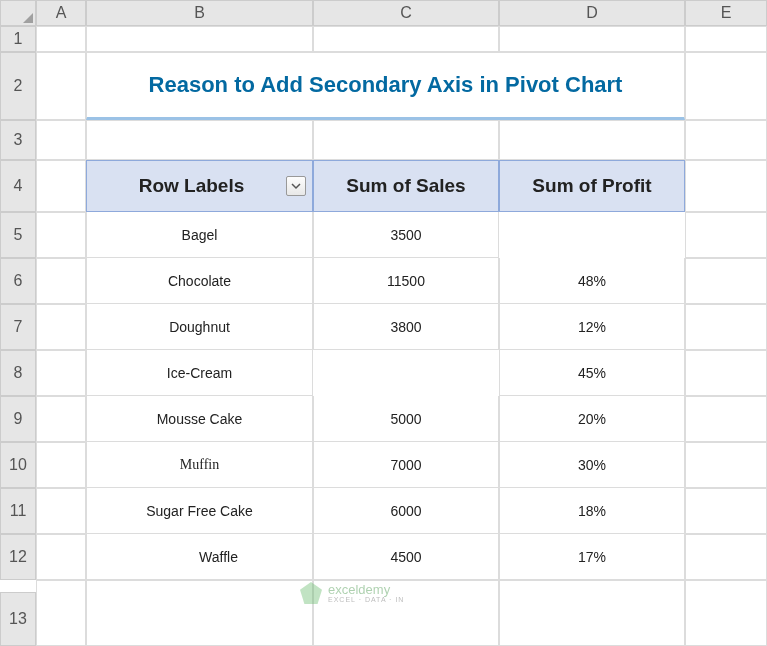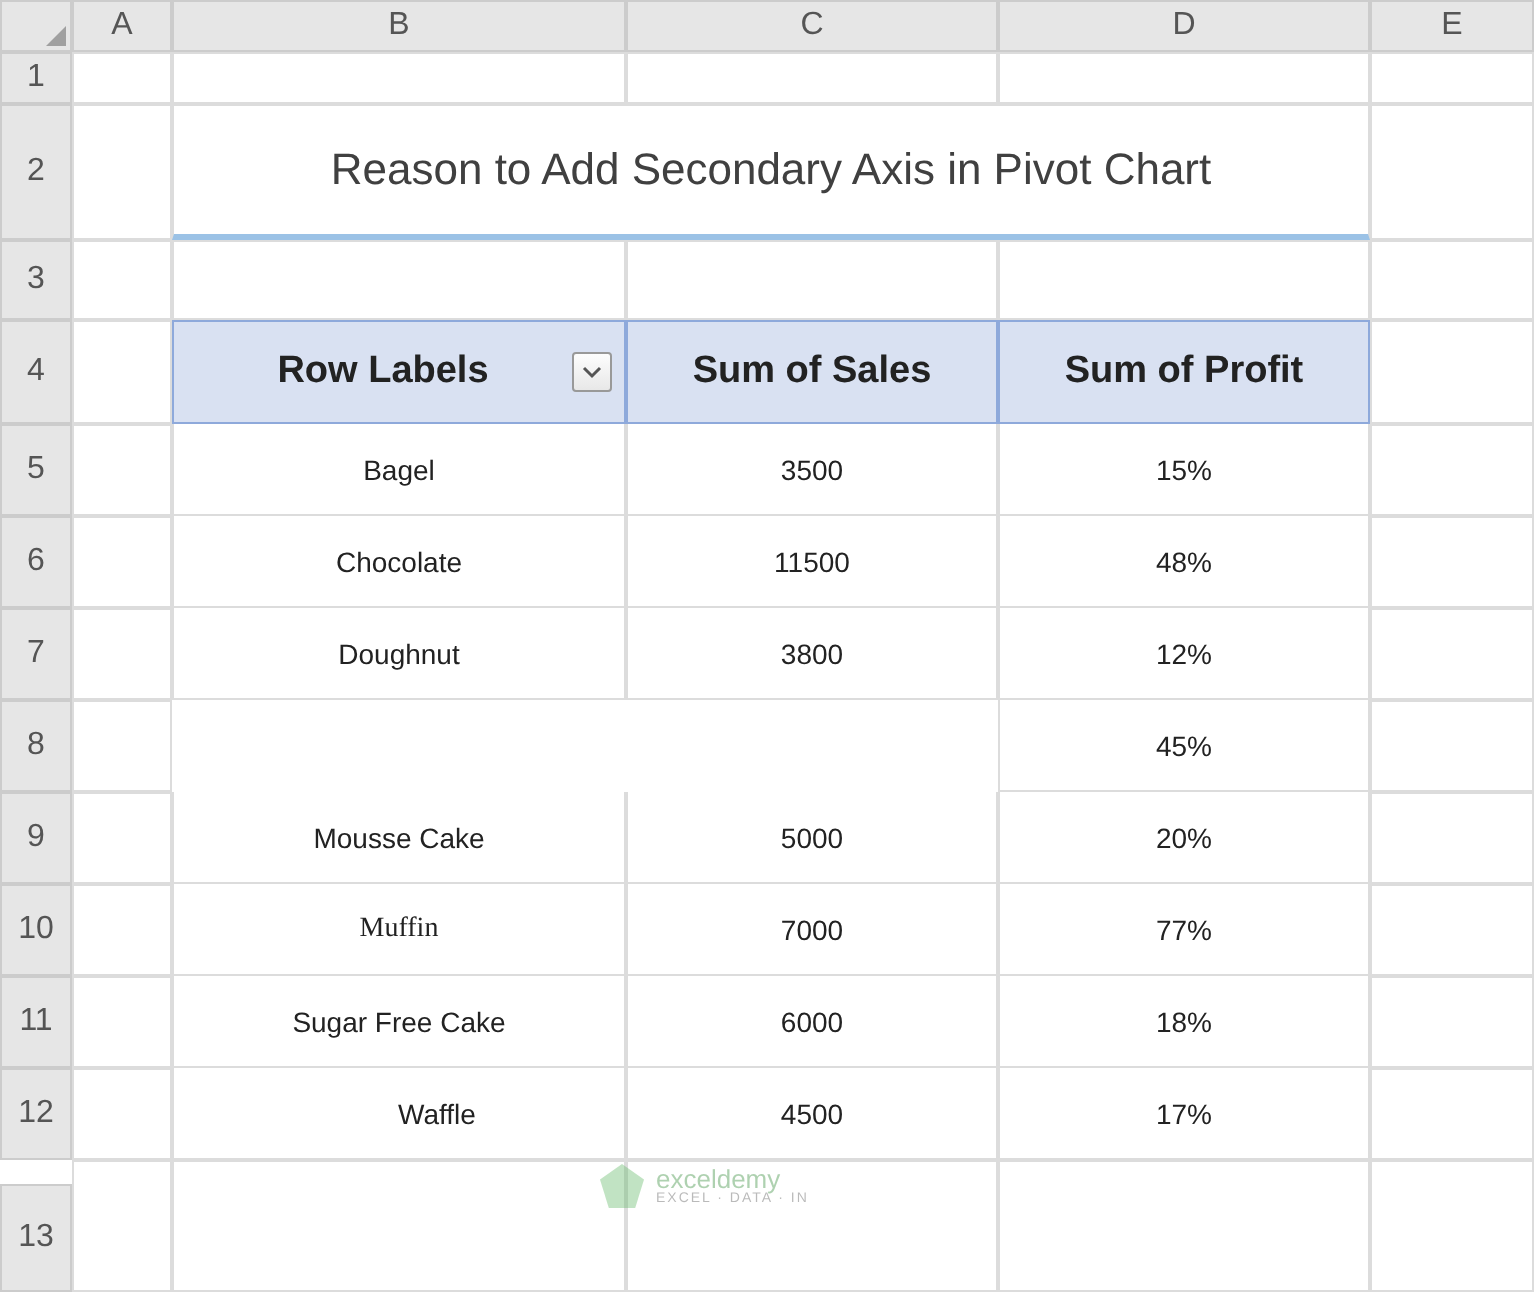--- a/index.html
+++ b/index.html
@@ -43,23 +43,23 @@
     .cell {
       border: 1px solid #dcdcdc;
       background: #ffffff;
     }
     .title-cell {
       grid-column: 3 / 6;
       grid-row: 3;
       display: flex;
       align-items: center;
       justify-content: center;
-      color: #404040;
+      color: #0369a1;
       font-size: 22px;
-      font-weight: normal;
+      font-weight: bold;
       border-bottom: 3px solid #9bc2e6;
       background: #fff;
       border-left: 1px solid #dcdcdc;
       border-right: 1px solid #dcdcdc;
       border-top: 1px solid #dcdcdc;
     }
     .pivot-header {
       background: #d9e1f2;
       border: 1px solid #8ea9db;
       display: flex;
@@ -168,49 +168,49 @@
         </svg>
     </span>
   </div>
   <div class="pivot-header" style="grid-column:4;grid-row:5;">Sum of Sales</div>
   <div class="pivot-header" style="grid-column:5;grid-row:5;">Sum of Profit</div>
   <div class="cell" style="grid-column:6;grid-row:5;"></div>
 
   <div class="cell" style="grid-column:2;grid-row:6;"></div>
   <div class="data-cell" style="grid-column:3;grid-row:6;">Bagel</div>
   <div class="data-cell" style="grid-column:4;grid-row:6;">3500</div>
-  <div class="data-cell" style="grid-column:5;grid-row:6;">15%</div>
   <div class="cell" style="grid-column:6;grid-row:6;"></div>
 
   <div class="cell" style="grid-column:2;grid-row:7;"></div>
   <div class="data-cell" style="grid-column:3;grid-row:7;">Chocolate</div>
   <div class="data-cell" style="grid-column:4;grid-row:7;">11500</div>
   <div class="data-cell" style="grid-column:5;grid-row:7;">48%</div>
   <div class="cell" style="grid-column:6;grid-row:7;"></div>
 
   <div class="cell" style="grid-column:2;grid-row:8;"></div>
   <div class="data-cell" style="grid-column:3;grid-row:8;">Doughnut</div>
   <div class="data-cell" style="grid-column:4;grid-row:8;">3800</div>
   <div class="data-cell" style="grid-column:5;grid-row:8;">12%</div>
   <div class="cell" style="grid-column:6;grid-row:8;"></div>
 
   <div class="cell" style="grid-column:2;grid-row:9;"></div>
+  <div class="data-cell" style="grid-column:3;grid-row:9;">Ice-Cream</div>
   <div class="data-cell" style="grid-column:5;grid-row:9;">45%</div>
   <div class="cell" style="grid-column:6;grid-row:9;"></div>
 
   <div class="cell" style="grid-column:2;grid-row:10;"></div>
   <div class="data-cell" style="grid-column:3;grid-row:10;">Mousse Cake</div>
   <div class="data-cell" style="grid-column:4;grid-row:10;">5000</div>
   <div class="data-cell" style="grid-column:5;grid-row:10;">20%</div>
   <div class="cell" style="grid-column:6;grid-row:10;"></div>
 
   <div class="cell" style="grid-column:2;grid-row:11;"></div>
   <div class="data-cell" style="grid-column:3;grid-row:11;font-family:Liberation Serif, serif;">Muffin</div>
   <div class="data-cell" style="grid-column:4;grid-row:11;">7000</div>
-  <div class="data-cell" style="grid-column:5;grid-row:11;">77%</div>
+  <div class="data-cell" style="grid-column:5;grid-row:11;">30%</div>
   <div class="cell" style="grid-column:6;grid-row:11;"></div>
 
   <div class="cell" style="grid-column:2;grid-row:12;"></div>
   <div class="data-cell" style="grid-column:3;grid-row:12;">Sugar Free Cake</div>
   <div class="data-cell" style="grid-column:4;grid-row:12;">6000</div>
   <div class="data-cell" style="grid-column:5;grid-row:12;">18%</div>
   <div class="cell" style="grid-column:6;grid-row:12;"></div>
 
   <div class="cell" style="grid-column:2;grid-row:13;"></div>
   <div class="data-cell" style="grid-column:3;grid-row:13;padding-left:38px;">Waffle</div>

